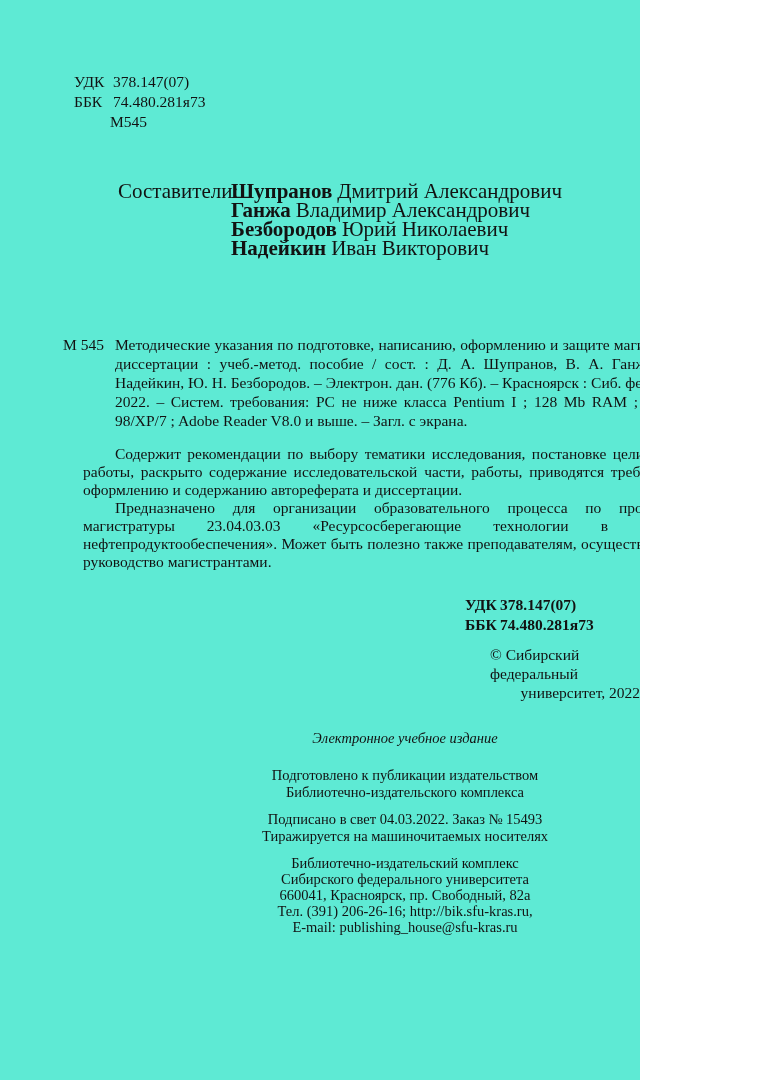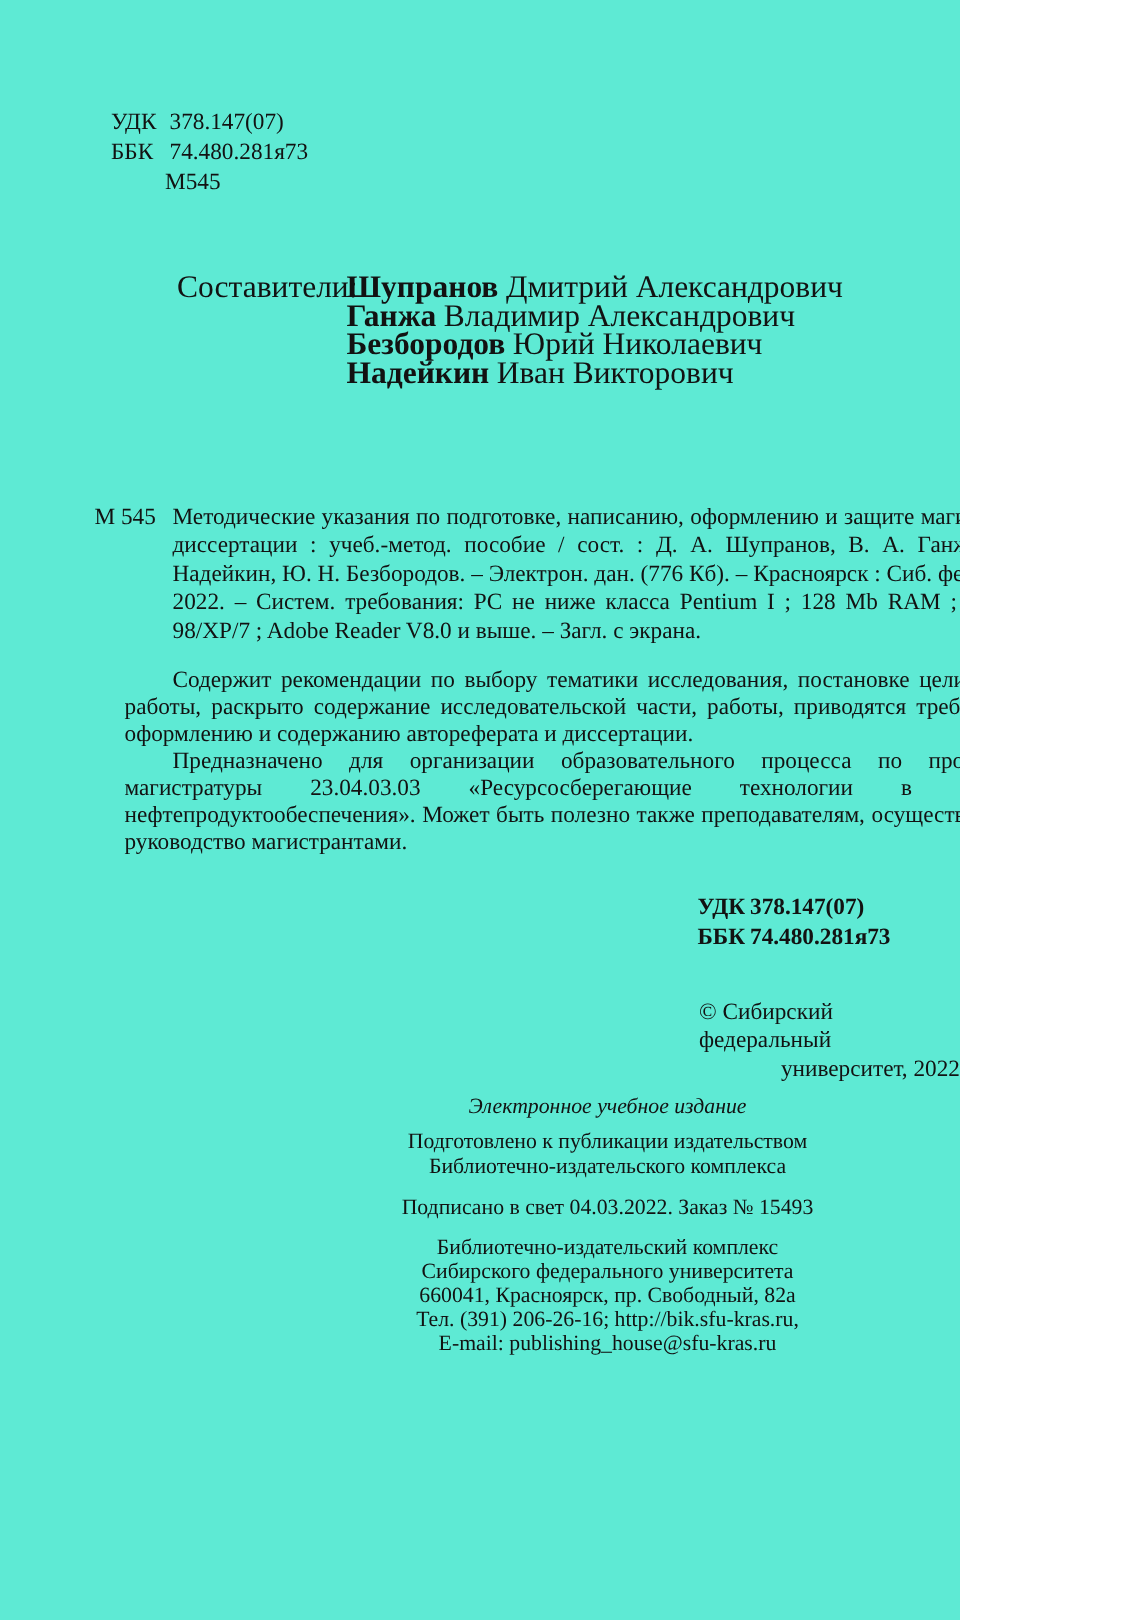--- a/index.html
+++ b/index.html
@@ -32,26 +32,26 @@
 
   
   .annotation { position: absolute; left: 83px; top: 445px; width: 617px; font-size: 15.5px; line-height: 18px; text-align: justify; }
   .annotation p { margin: 0; text-indent: 32px; }
 
   
   .codes-repeat { position: absolute; left: 465px; top: 595px; font-weight: bold; font-size: 15.5px; line-height: 20px; }
   .codes-repeat .lbl { display: inline-block; width: 35px; }
 
   
-  .copyright { position: absolute; left: 466px; top: 645px; font-size: 15.5px; line-height: 19px; margin-top: 20px; }
+  .copyright { position: absolute; left: 490px; top: 645px; font-size: 15.5px; line-height: 19px; }
   .copyright .line2 { padding-left: 18px; text-align: right; }
 
   
   .colophon { position: absolute; left: 110px; top: 730px; width: 590px; text-align: center; font-size: 14.5px; }
-  .colophon .edition { font-style: italic; line-height: 17px; margin-bottom: 6px; }
+  .colophon .edition { font-style: italic; line-height: 17px; margin-bottom: 20px; }
   .colophon .group { line-height: 17px; margin-bottom: 10px; }
   .colophon .publisher { line-height: 16px; }
 </style>
 </head>
 <body>
 
 <div class="page">
 
   <div class="top-codes">
     <div class="row">
@@ -100,20 +100,21 @@
   </div>
 
   <div class="colophon">
     <div class="edition">Электронное учебное издание</div>
     <div class="group">
       <div>Подготовлено к публикации издательством</div>
       <div>Библиотечно-издательского комплекса</div>
     </div>
     <div class="group">
       <div>Подписано в свет 04.03.2022. Заказ № 15493</div>
+      <div>Тиражируется на машиночитаемых носителях</div>
     </div>
     <div class="publisher">
       <div>Библиотечно-издательский комплекс</div>
       <div>Сибирского федерального университета</div>
       <div>660041, Красноярск, пр. Свободный, 82а</div>
       <div>Тел. (391) 206-26-16; http://bik.sfu-kras.ru,</div>
       <div>E-mail: publishing_house@sfu-kras.ru</div>
     </div>
   </div>
 

